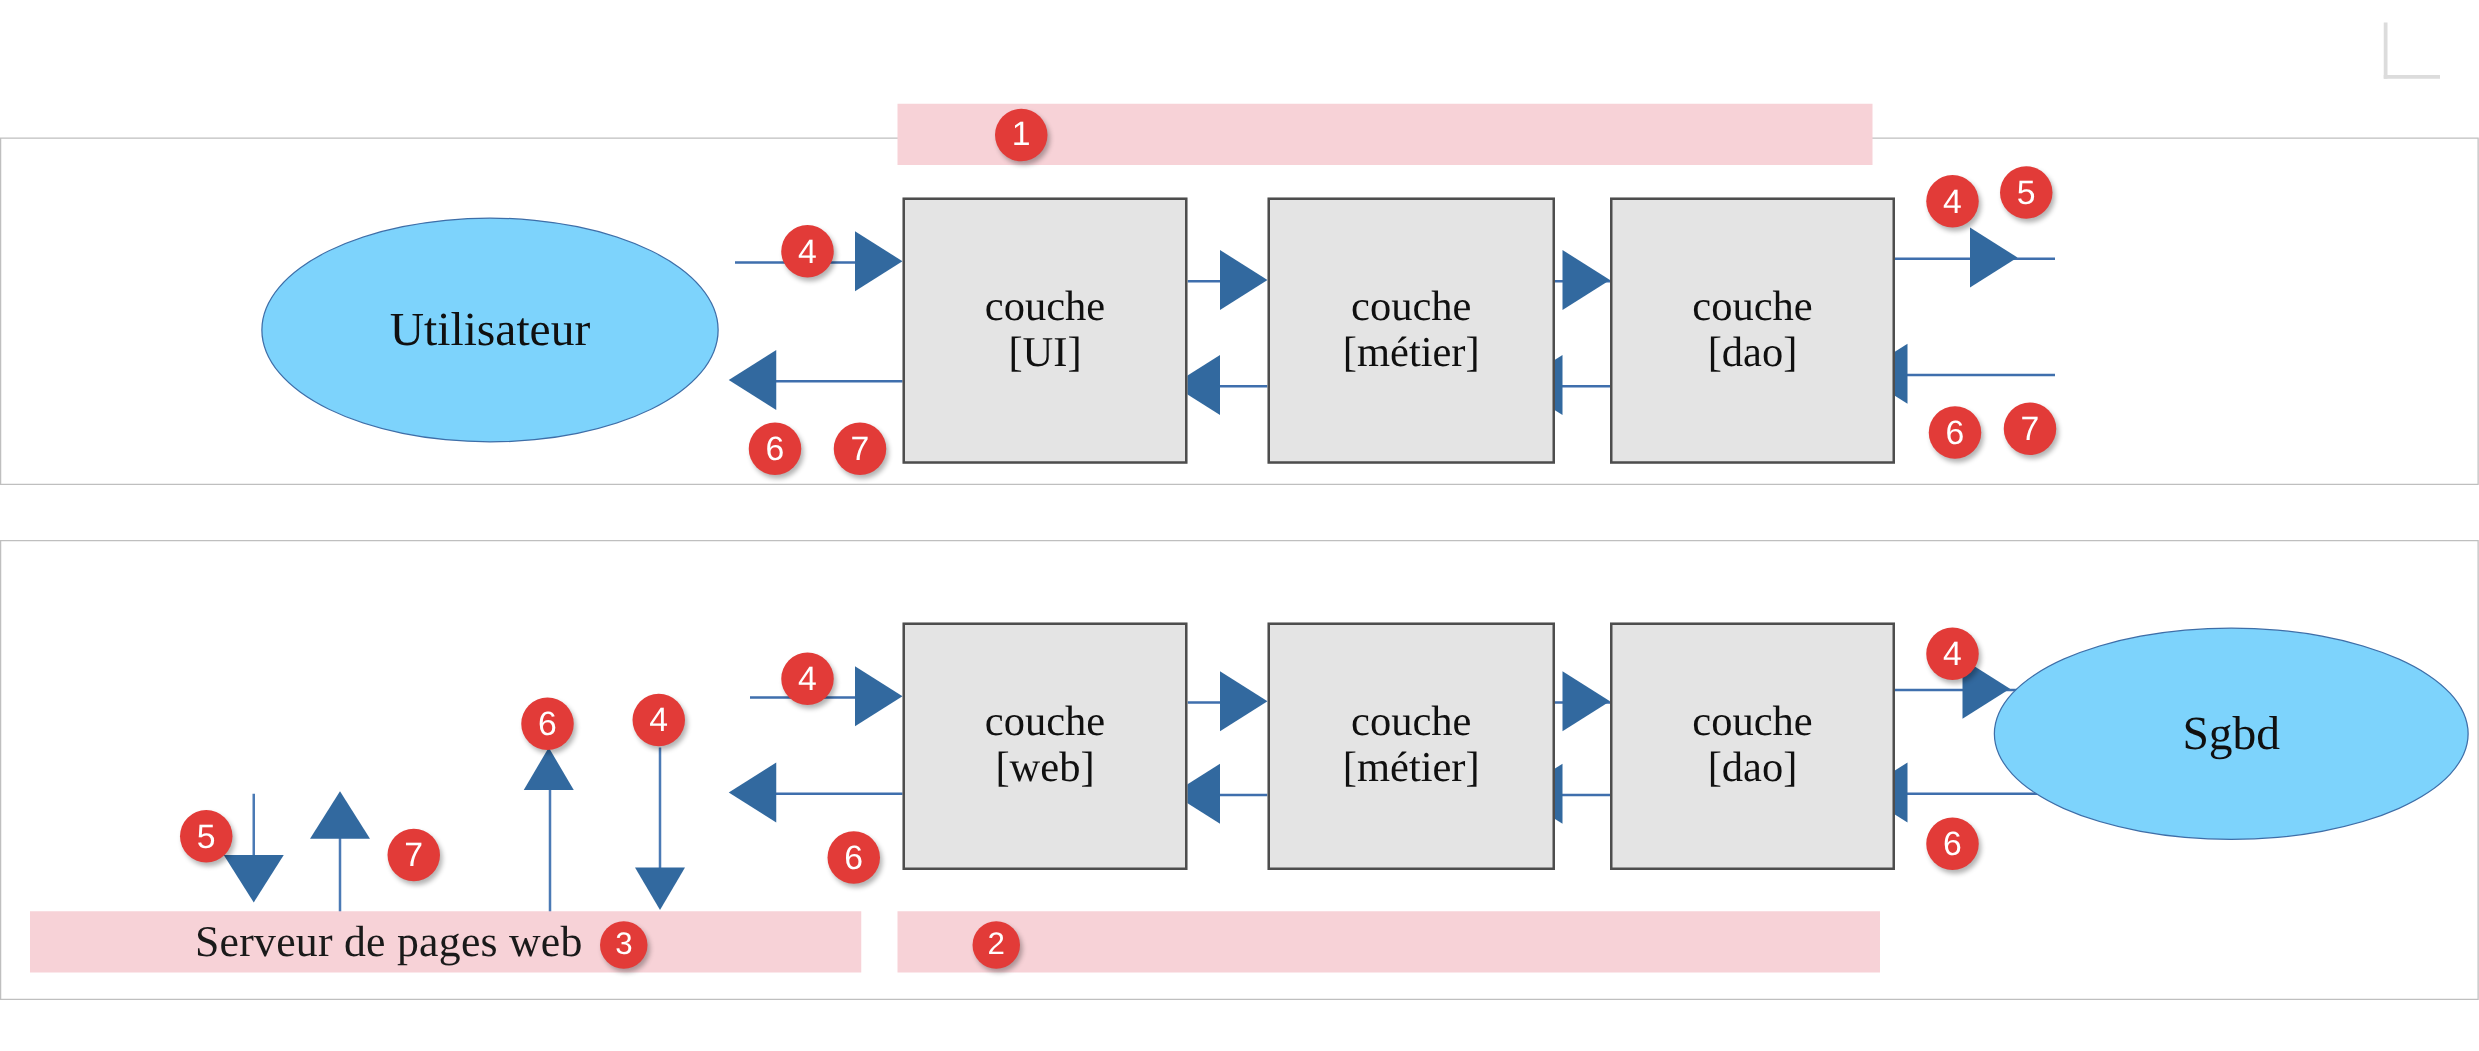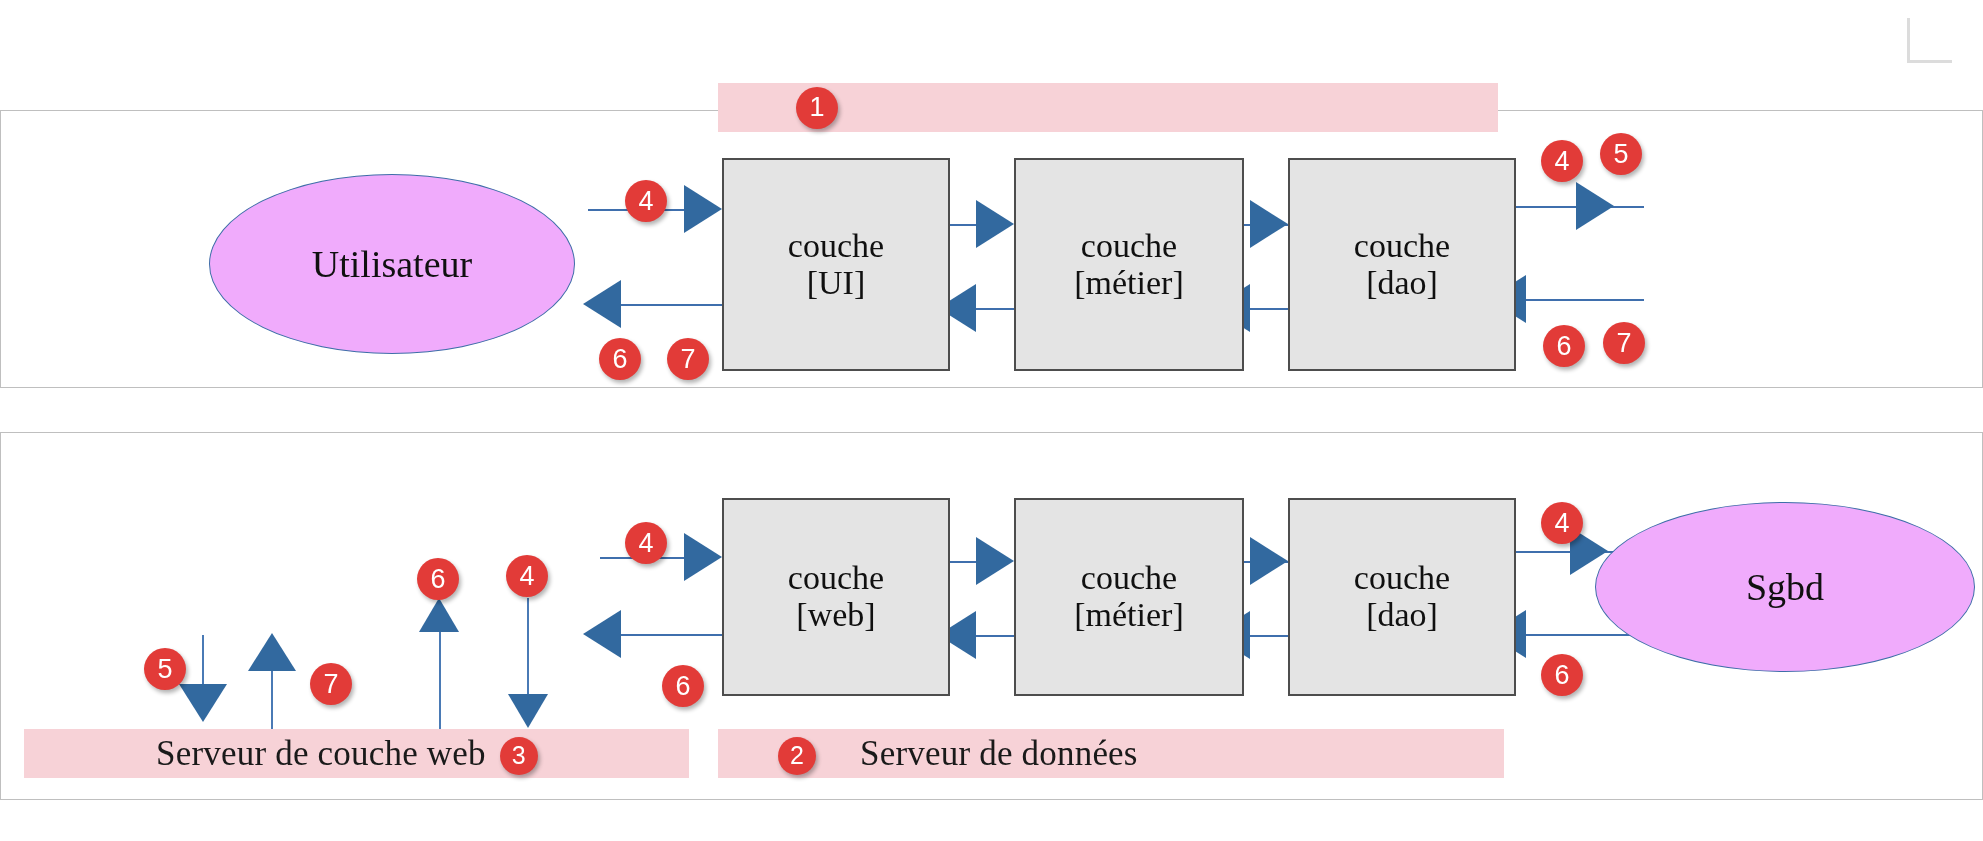--- a/index.html
+++ b/index.html
@@ -37,21 +37,21 @@
 
   #box-ui     {left:722px;  top:158px; width:228px; height:213px;}
   #box-met-1  {left:1014px; top:158px; width:230px; height:213px;}
   #box-dao-1  {left:1288px; top:158px; width:228px; height:213px;}
 
   #box-web    {left:722px;  top:498px; width:228px; height:198px;}
   #box-met-2  {left:1014px; top:498px; width:230px; height:198px;}
   #box-dao-2  {left:1288px; top:498px; width:228px; height:198px;}
 
   
-  .ellipse{position:absolute;background:#f0abfc;border:1.5px solid #3e6ea8;
+  .ellipse{position:absolute;background:#7dd3fc;border:1.5px solid #3e6ea8;
     border-radius:50%;display:flex;align-items:center;justify-content:center;
     font-size:38px;color:#101010;box-sizing:border-box;}
   #ellipse-user{left:209px;  top:174px; width:366px; height:180px;}
   #ellipse-sgbd{left:1595px; top:502px; width:380px; height:170px;text-align:right;}
 
   
   .hline{position:absolute;height:0;border-top:2px solid #3f6fad;}
   .vline{position:absolute;width:0;border-left:2px solid #4a7ab5;}
 
   .tri{position:absolute;width:0;height:0;}
@@ -191,22 +191,21 @@
   <div class="badge sz-lg" style="left:625px;top:522px;">4</div>
   <div class="badge sz-lg" style="left:662px;top:665px;">6</div>
   <div class="badge sz-lg" style="left:144px;top:648px;">5</div>
   <div class="badge sz-lg" style="left:310px;top:663px;">7</div>
   <div class="badge sz-lg" style="left:417px;top:558px;">6</div>
   <div class="badge sz-lg" style="left:506px;top:555px;">4</div>
   <div class="badge sz-lg" style="left:1541px;top:502px;">4</div>
   <div class="badge sz-lg" style="left:1541px;top:654px;">6</div>
 
   <div id="banner-pages" class="banner">
-    <div class="btxt" style="margin-left:132px;">Serveur de couche web</div>
+    <div class="btxt" style="margin-left:132px;">Serveur de pages web</div>
     <div class="badge sz-md" style="position:relative;left:14px;top:2px;">3</div>
   </div>
 
   <div id="banner-data" class="banner">
     <div class="badge sz-md" style="position:relative;left:60px;top:2px;">2</div>
-    <div class="btxt" style="margin-left:104px;">Serveur de données</div>
   </div>
 
 </div>
 
 </body></html>

